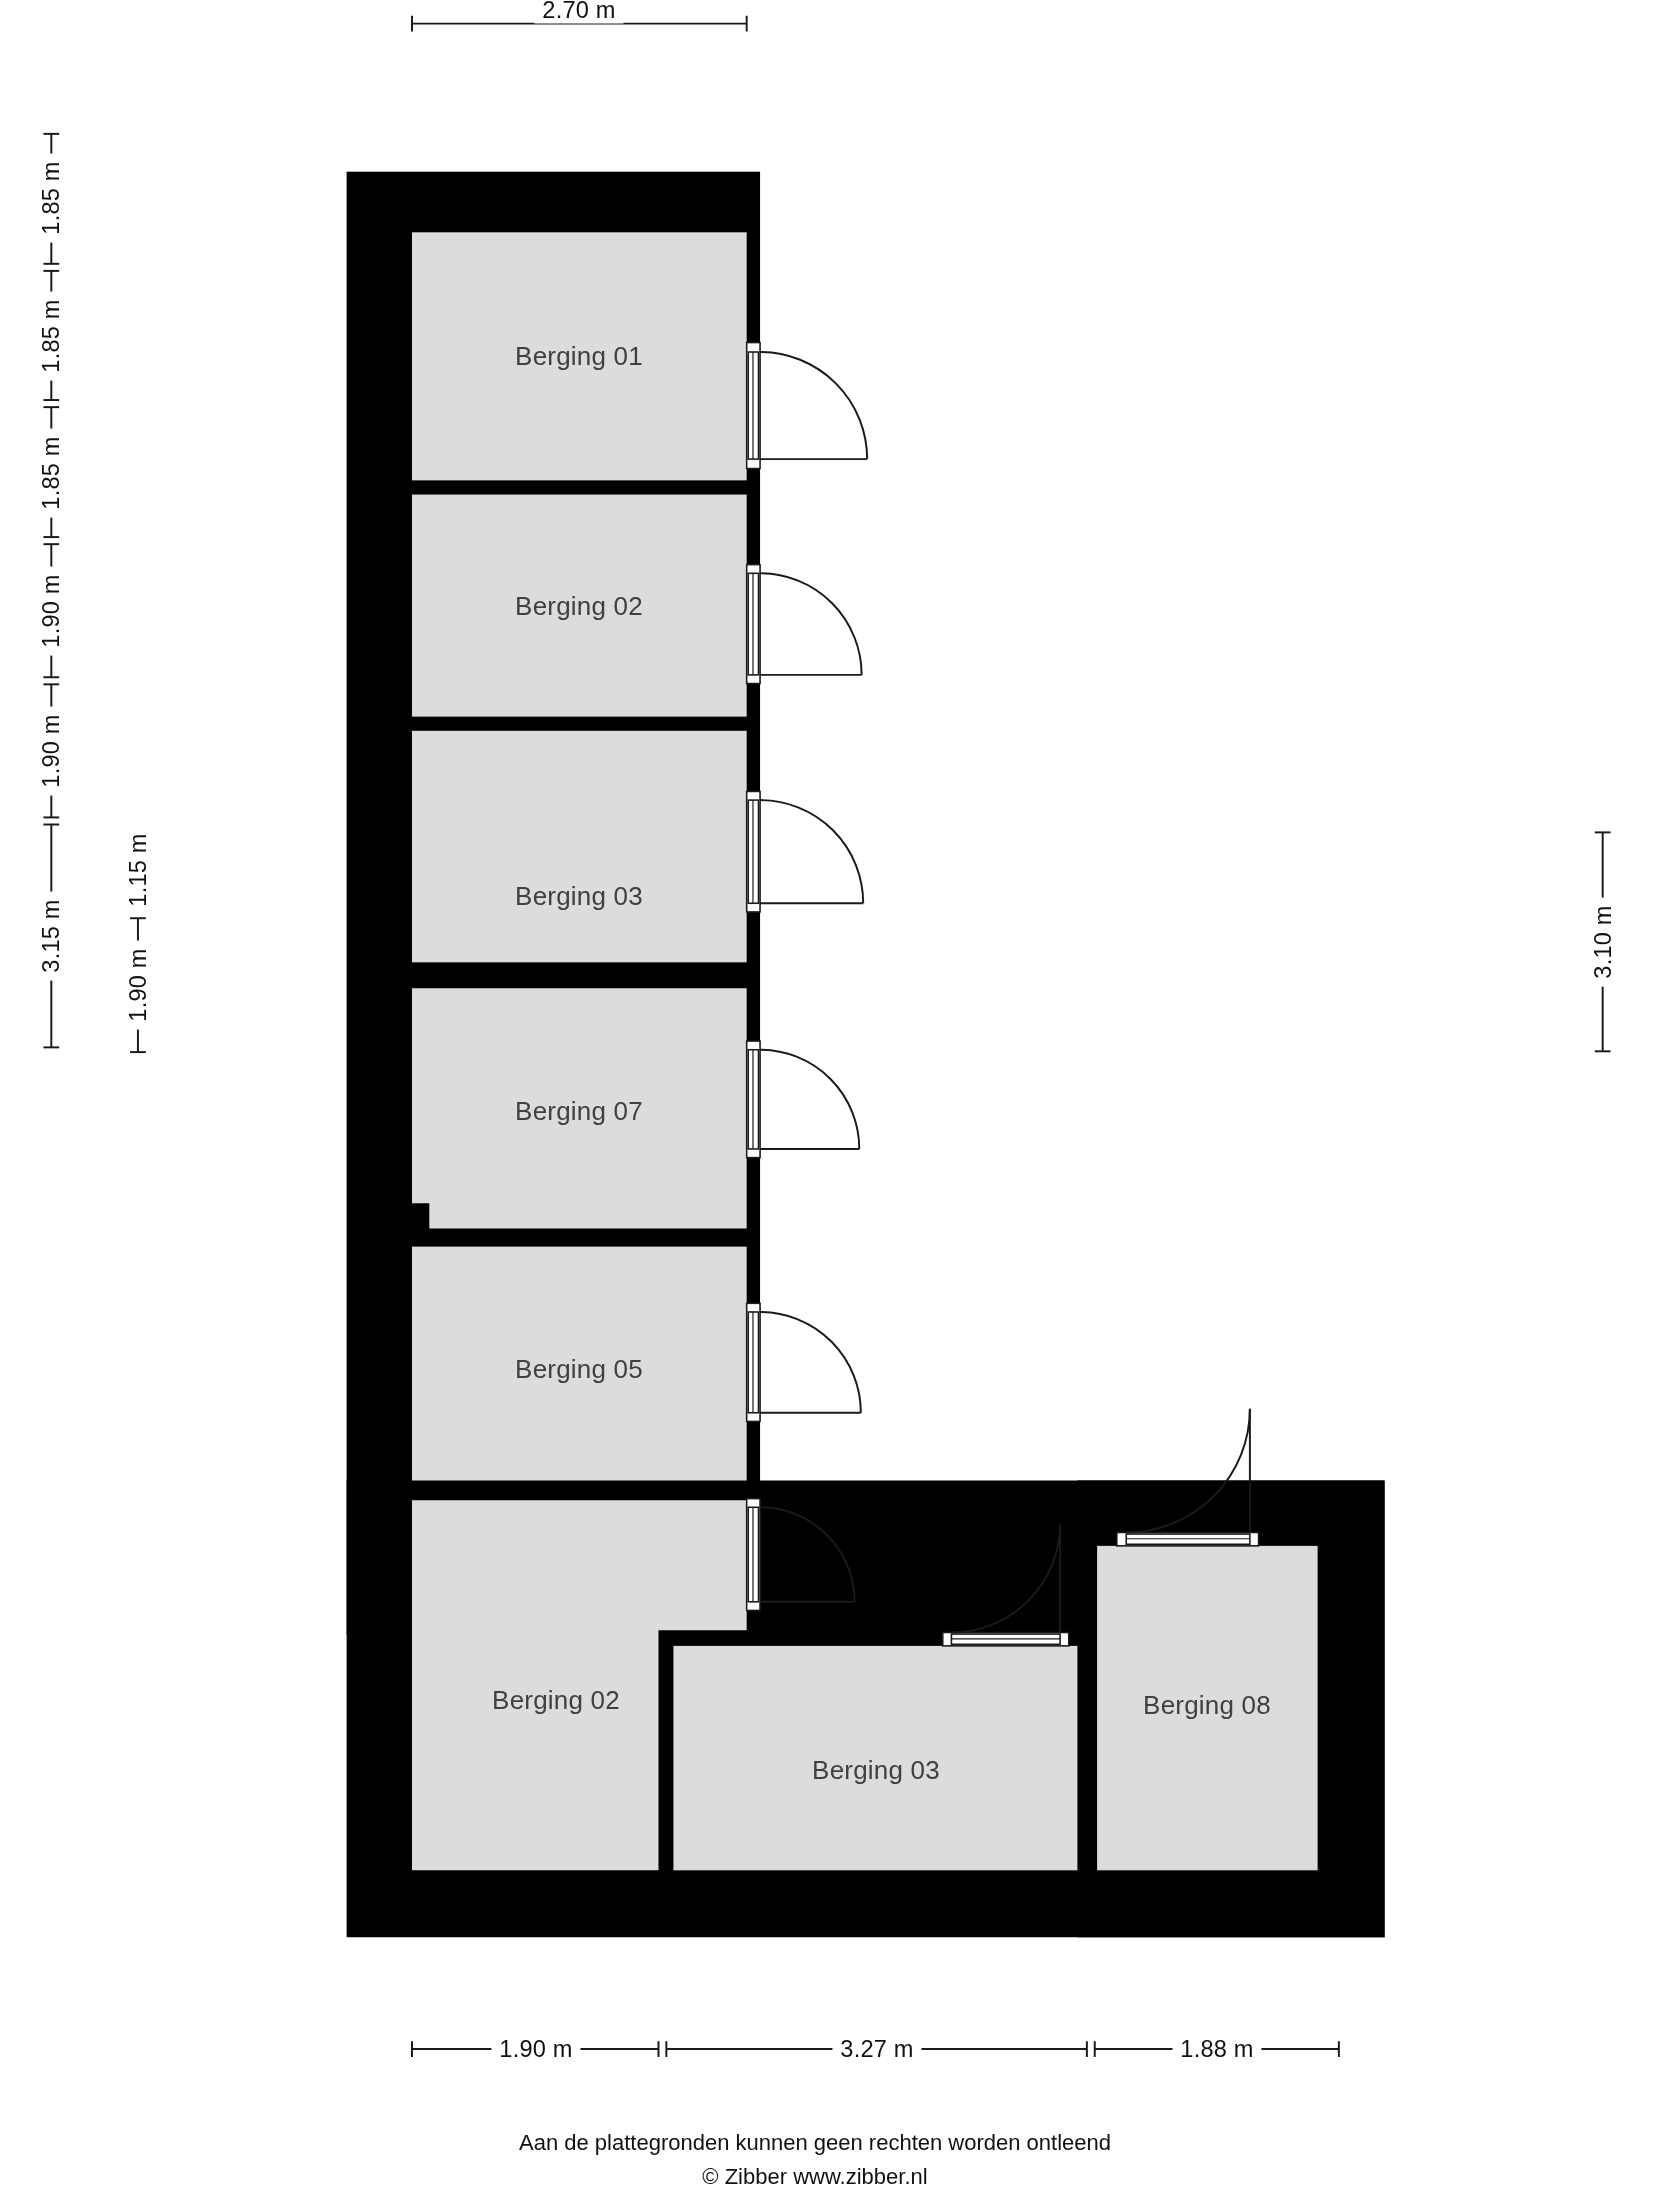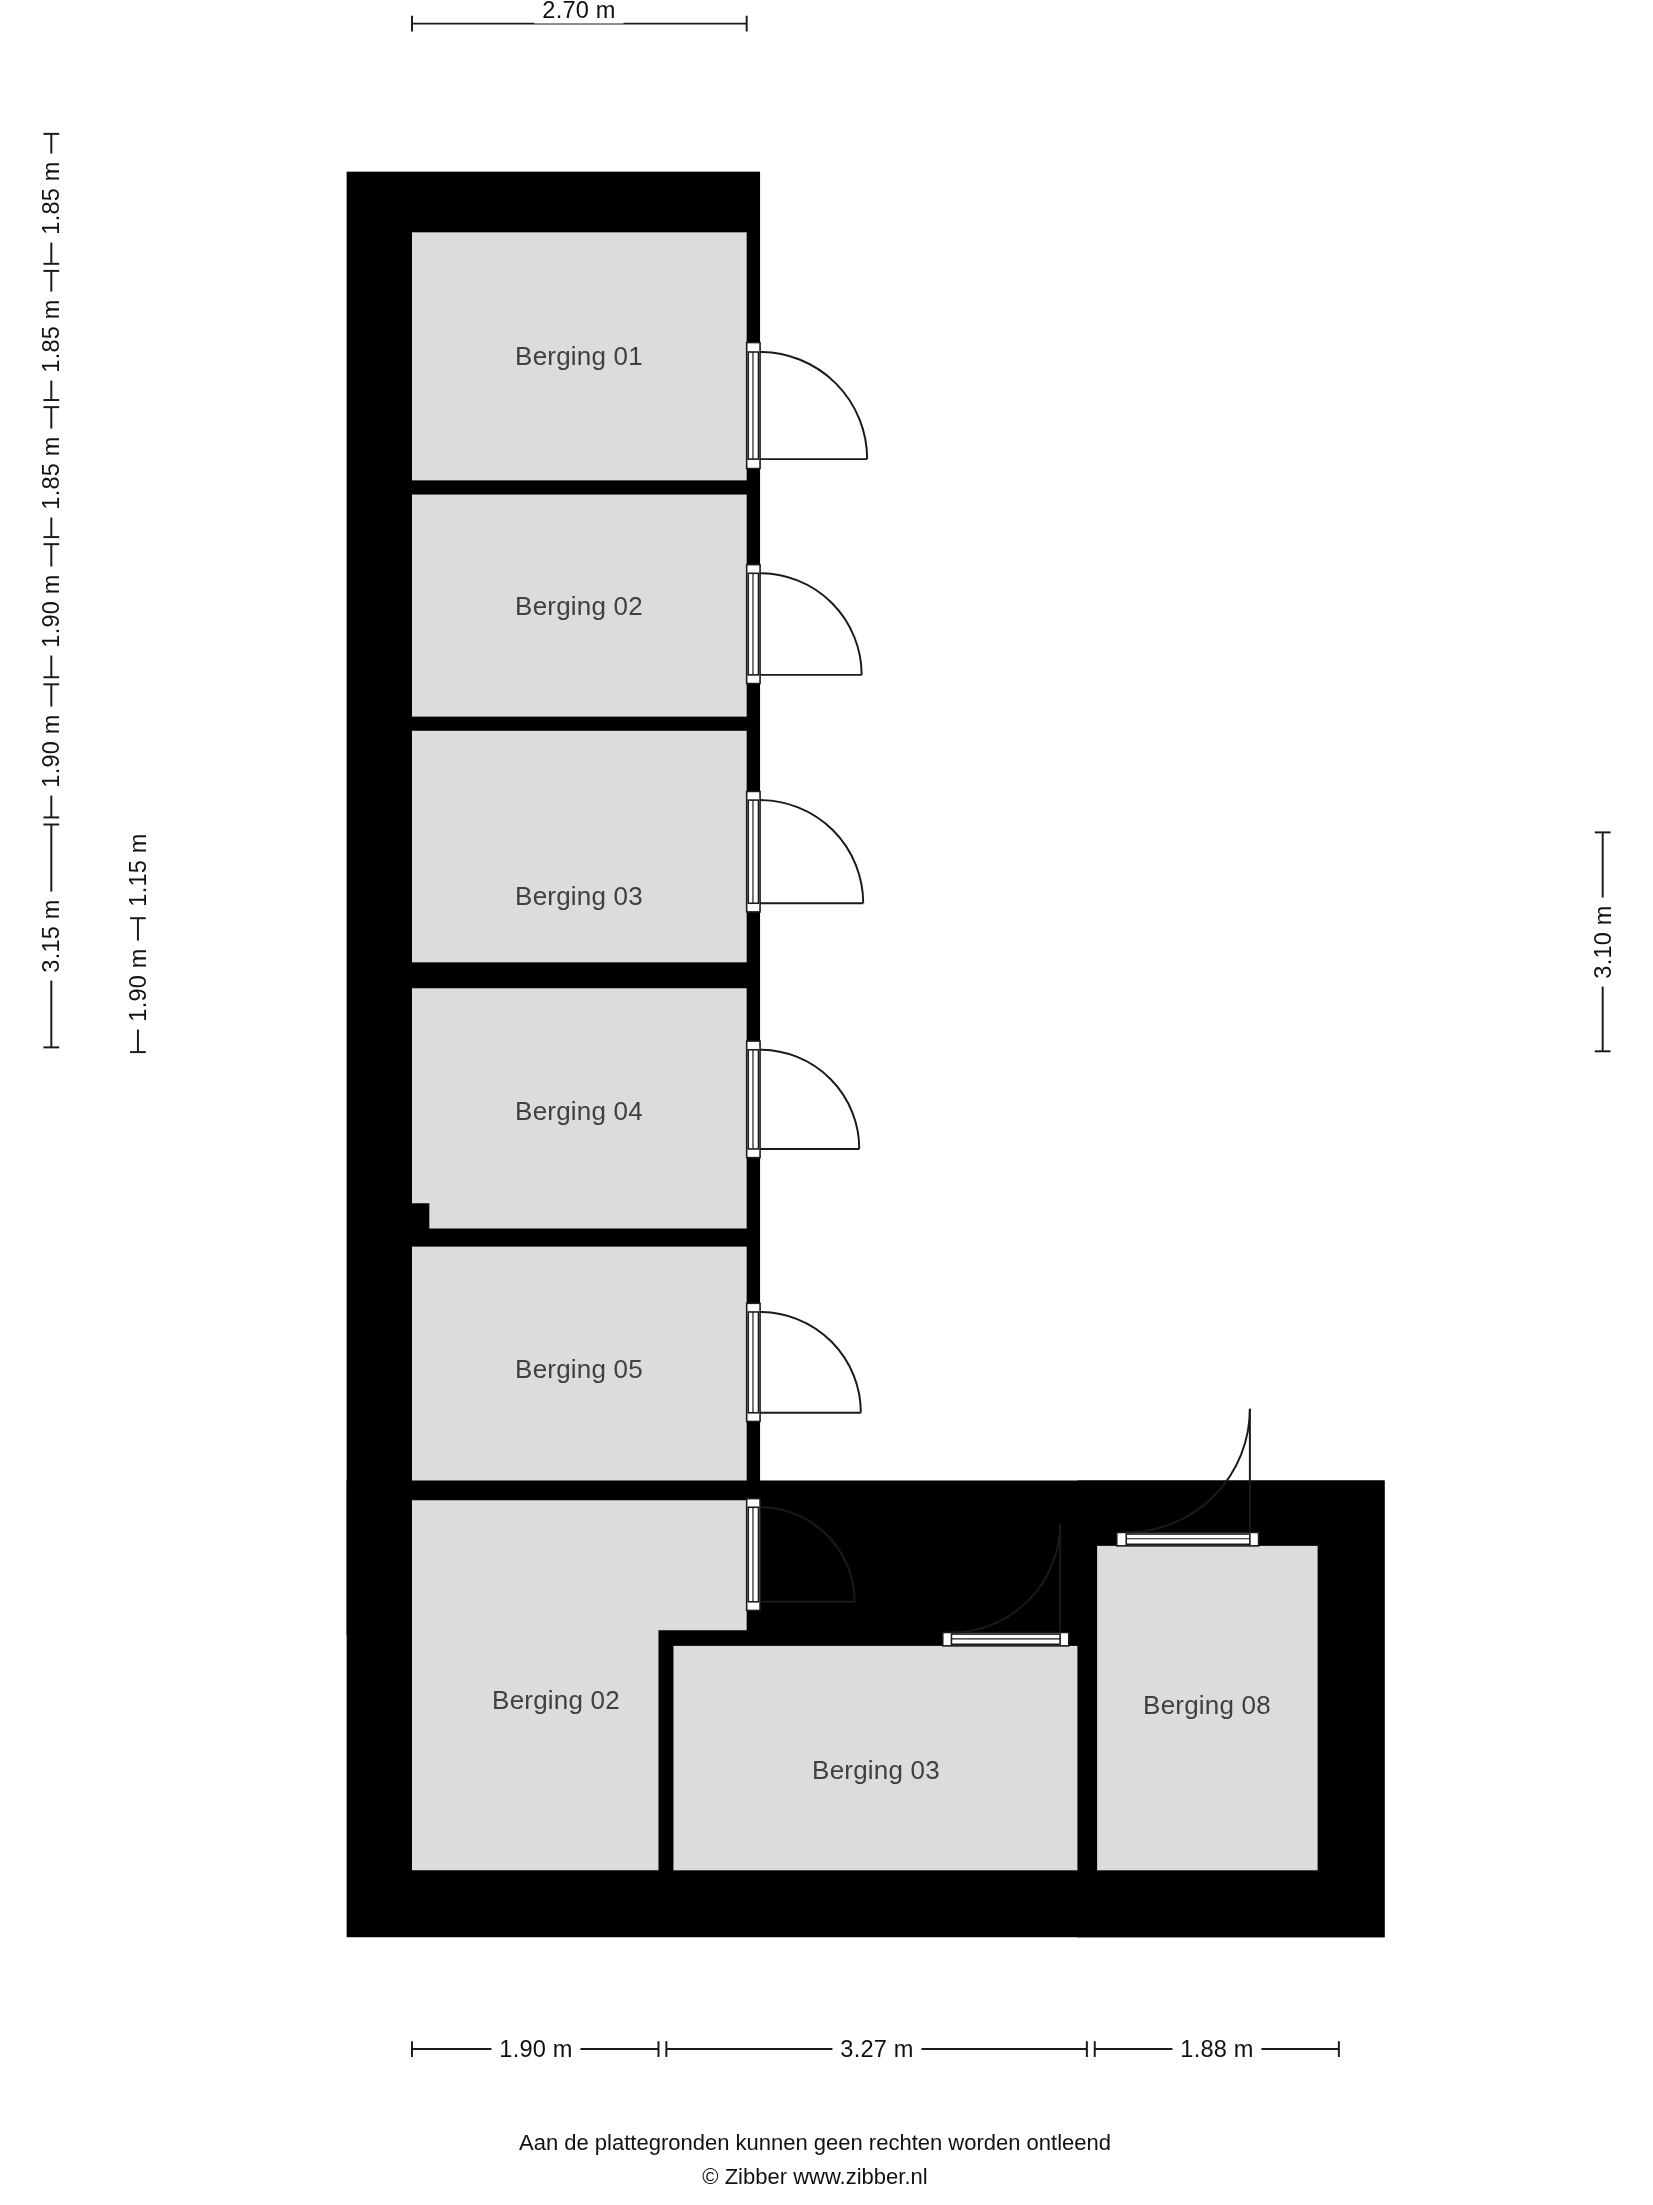--- a/index.html
+++ b/index.html
@@ -233,21 +233,21 @@
         <line x1="1390" y1="2602" x2="1700" y2="2602"></line>
         <line x1="1390" y1="2592" x2="1390" y2="2612"></line>
         <line x1="1700" y1="2592" x2="1700" y2="2612"></line>
       </g>
     </g>
   </svg>
 
   <div class="room-label" style="left:579px; top:356px;">Berging 01</div>
   <div class="room-label" style="left:579px; top:606px;">Berging 02</div>
   <div class="room-label" style="left:579px; top:848px;margin-top:48px;">Berging 03</div>
-  <div class="room-label" style="left:579px; top:1111px;">Berging 04</div>
+  <div class="room-label" style="left:579px; top:1111px;">Berging 07</div>
   <div class="room-label" style="left:579px; top:1369px;">Berging 05</div>
   <div class="room-label" style="left:556px; top:1700px;">Berging 02</div>
   <div class="room-label" style="left:876px; top:1770px;">Berging 03</div>
   <div class="room-label" style="left:1207px; top:1705px;">Berging 08</div>
 
   <div class="dim-label" style="left:579px; top:10.2px; transform:translate(-50%,-50%);">2.70 m</div>
 
   <div class="dim-label vert" style="left:51px; top:198px; transform:translate(-50%,-50%) rotate(-90deg);">1.85 m</div>
   <div class="dim-label vert" style="left:51px; top:336px; transform:translate(-50%,-50%) rotate(-90deg);">1.85 m</div>
   <div class="dim-label vert" style="left:51px; top:473px; transform:translate(-50%,-50%) rotate(-90deg);">1.85 m</div>

